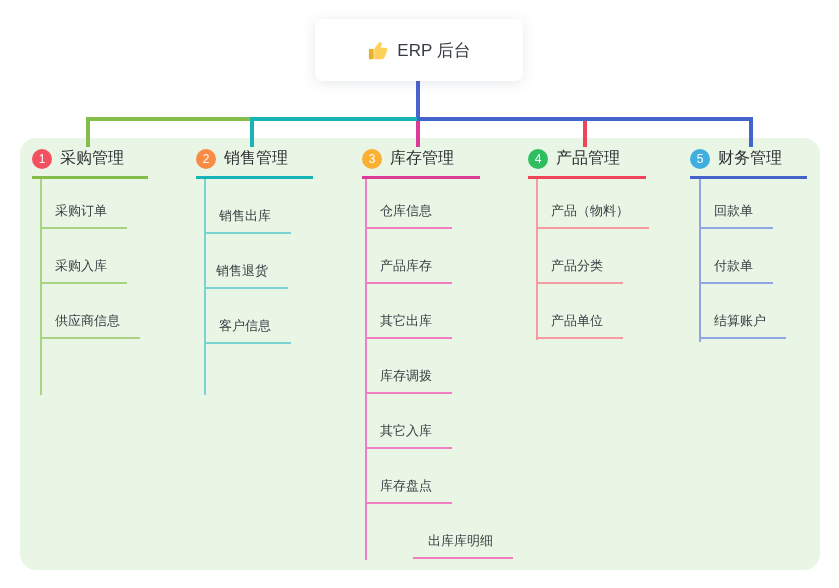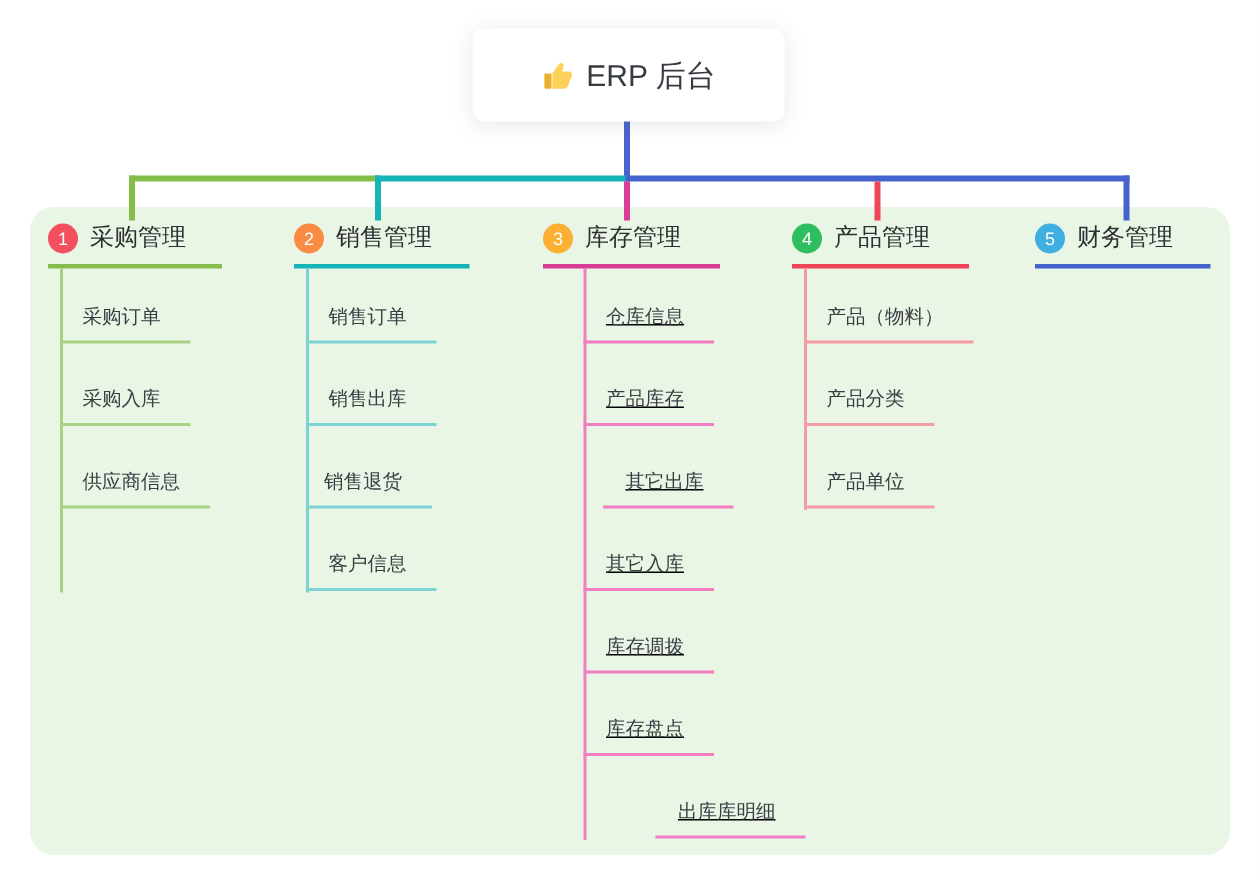--- a/index.html
+++ b/index.html
@@ -17,21 +17,21 @@
     position: absolute;
     left: 315px; top: 19px;
     width: 208px; height: 62px;
     background: #ffffff;
     border-radius: 8px;
     box-shadow: 0 2px 14px rgba(60,80,100,0.13);
     display: flex;
     align-items: center;
     justify-content: center;
     gap: 7px;
-    font-size: 20px;
+    font-size: 17px;
     color: #363a41;
     z-index: 5;
   }
   .thumb-icon { width: 23px; height: 23px; display: inline-block; }
   
   .conn { position: absolute; z-index: 1; }
   
   .panel {
     position: absolute;
     left: 20px; top: 138px;
@@ -126,54 +126,51 @@
         <span class="child-node" style="border-bottom-color: rgb(169, 211, 131);">供应商信息</span>
       </div>
   </div>
 
   <div class="branch-header" style="left: 196px; width: 117px; border-bottom-color: rgb(22, 179, 183);">
     <span class="badge" style="background: rgb(249, 139, 68);">2</span>
     <span>销售管理</span>
   </div>
   <div class="branch-col" style="left:204px;">
     <div class="vline" style="height: 216px; background: rgb(123, 212, 210);"></div>
-    <div class="child-row first">
-        <span class="child-node" style="border-bottom-color: rgb(123, 212, 210);">销售订单</span>
-      </div>
     <div class="child-row">
         <span class="child-node" style="border-bottom-color: rgb(123, 212, 210);">销售出库</span>
       </div>
     <div class="child-row">
         <span class="child-node" style="border-bottom-color: rgb(123, 212, 210); padding-left: 12px;">销售退货</span>
       </div>
     <div class="child-row">
         <span class="child-node" style="border-bottom-color: rgb(123, 212, 210);">客户信息</span>
       </div>
   </div>
 
   <div class="branch-header" style="left: 362px; width: 118px; border-bottom-color: rgb(217, 61, 152);">
     <span class="badge" style="background: rgb(251, 176, 51);">3</span>
     <span>库存管理</span>
   </div>
-  <div class="branch-col" style="left:389px;text-decoration:underline;">
+  <div class="branch-col" style="left:365px;">
     <div class="vline" style="height: 381px; background: rgb(241, 126, 192);"></div>
     <div class="child-row first">
         <span class="child-node" style="border-bottom-color: rgb(241, 126, 192);">仓库信息</span>
       </div>
     <div class="child-row">
         <span class="child-node" style="border-bottom-color: rgb(241, 126, 192);">产品库存</span>
       </div>
     <div class="child-row">
-        <span class="child-node" style="border-bottom-color: rgb(241, 126, 192); margin-left: 13px;">其它出库</span>
+        <span class="child-node" style="border-bottom-color: rgb(241, 126, 192);">其它出库</span>
+      </div>
+    <div class="child-row">
+        <span class="child-node" style="border-bottom-color: rgb(241, 126, 192);">库存调拨</span>
       </div>
     <div class="child-row">
         <span class="child-node" style="border-bottom-color: rgb(241, 126, 192);">其它入库</span>
-      </div>
-    <div class="child-row">
-        <span class="child-node" style="border-bottom-color: rgb(241, 126, 192);">库存调拨</span>
       </div>
     <div class="child-row">
         <span class="child-node" style="border-bottom-color: rgb(241, 126, 192);">库存盘点</span>
       </div>
     <div class="child-row">
         <span class="child-node" style="border-bottom-color: rgb(241, 126, 192); margin-left: 48px;">出库库明细</span>
       </div>
   </div>
 
   <div class="branch-header" style="left: 528px; width: 118px; border-bottom-color: rgb(239, 69, 88);">
@@ -190,14 +187,26 @@
       </div>
     <div class="child-row">
         <span class="child-node" style="border-bottom-color: rgb(247, 155, 163);">产品单位</span>
       </div>
   </div>
 
   <div class="branch-header" style="left: 690px; width: 117px; border-bottom-color: rgb(69, 99, 205);">
     <span class="badge" style="background: rgb(62, 175, 224);">5</span>
     <span>财务管理</span>
   </div>
+  <div class="branch-col" style="left:699px;">
+    <div class="vline" style="height: 163px; background: rgb(144, 166, 228);"></div>
+    <div class="child-row first">
+        <span class="child-node" style="border-bottom-color: rgb(144, 166, 228);">回款单</span>
+      </div>
+    <div class="child-row">
+        <span class="child-node" style="border-bottom-color: rgb(144, 166, 228);">付款单</span>
+      </div>
+    <div class="child-row">
+        <span class="child-node" style="border-bottom-color: rgb(144, 166, 228);">结算账户</span>
+      </div>
+  </div>
 
 </div>
 
 </body></html>

